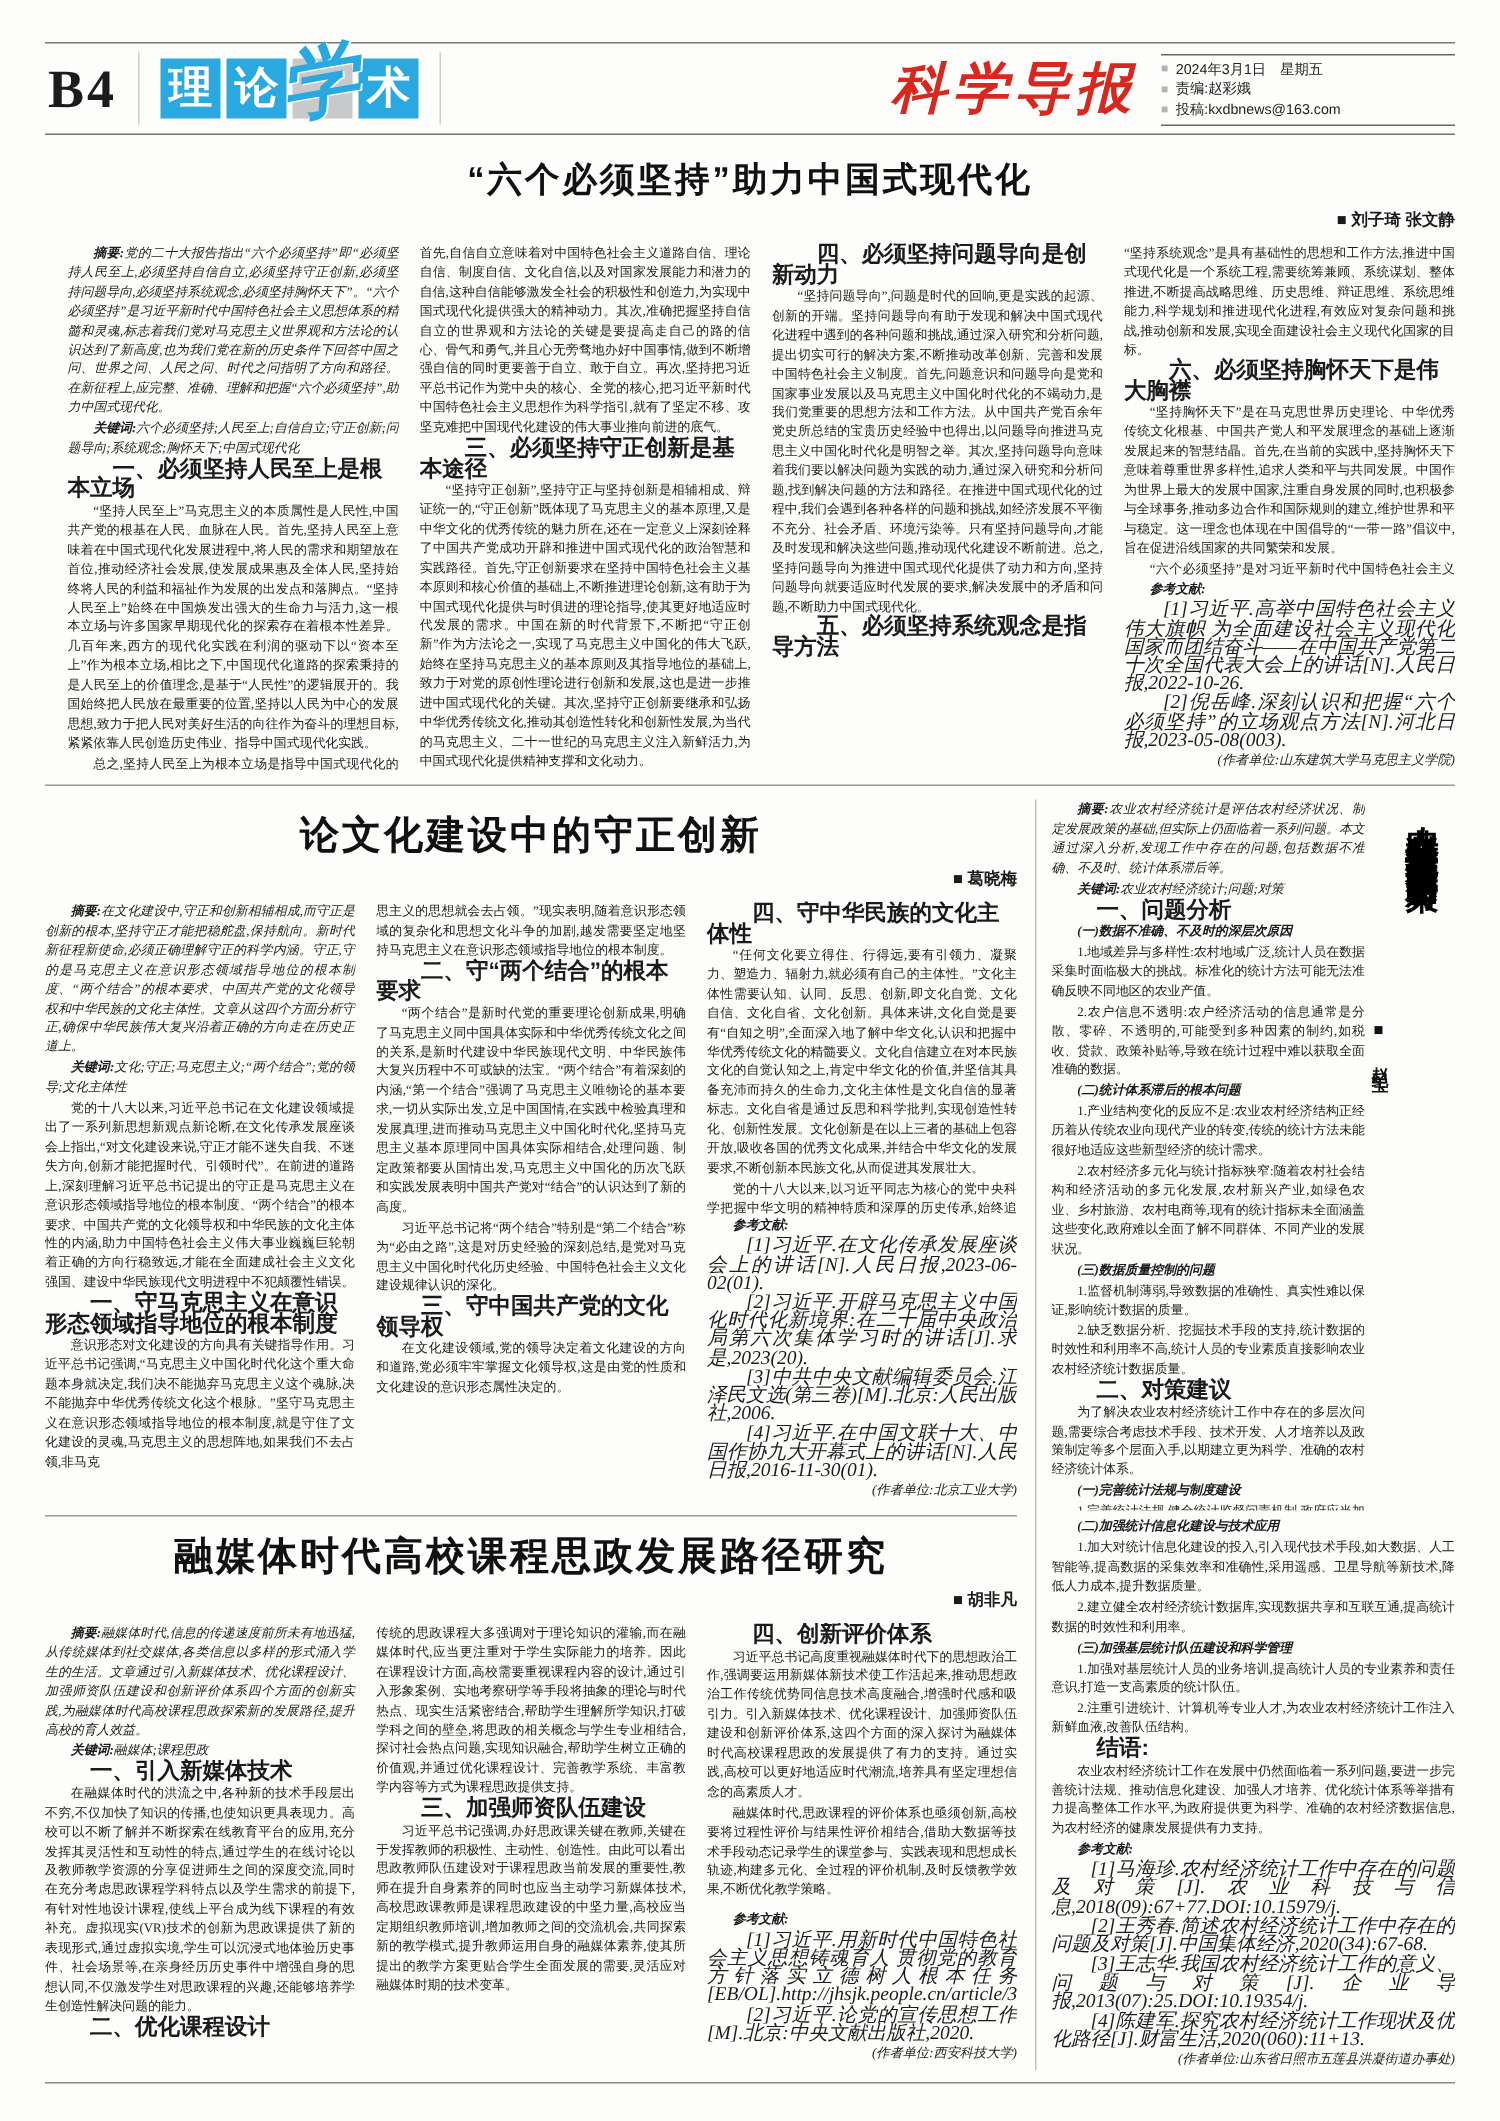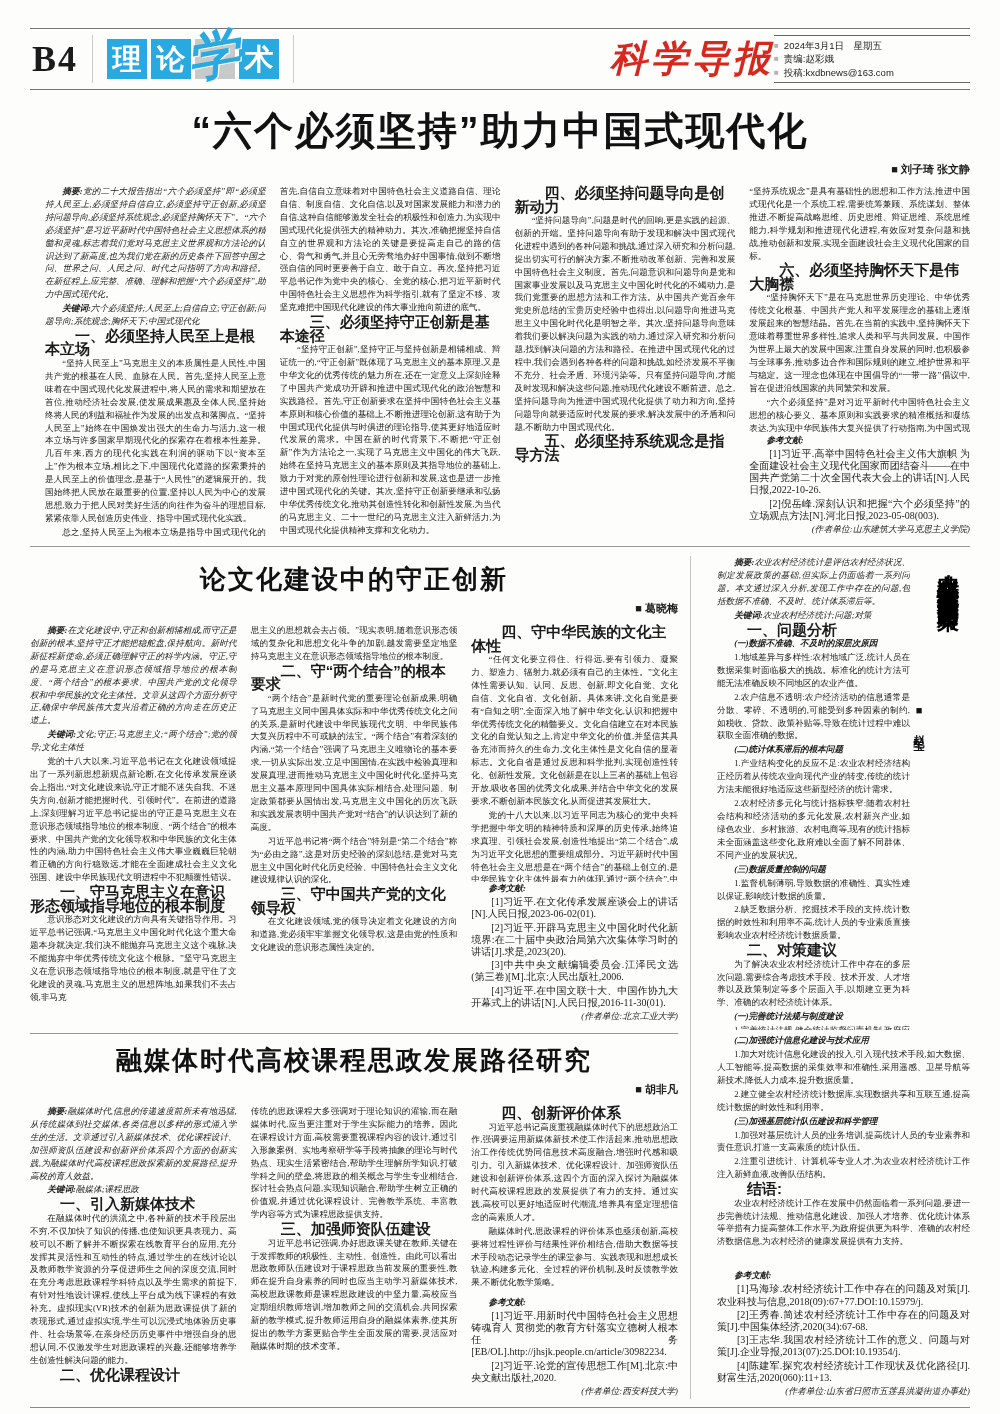--- a/index.html
+++ b/index.html
@@ -6,50 +6,50 @@
   body{font-family:"Liberation Serif","DejaVu Serif",serif;color:#1b1b1b;}
   .sheet{width:940px;margin:0 auto;padding-top:28px;position:relative;}
   
   .hdr{border-top:1px solid #777;border-bottom:1px solid #737373;height:60px;display:flex;align-items:center;justify-content:space-between;}
   .hdr-left{display:flex;align-items:center;height:100%;}
   .b4{font-family:"Liberation Serif",serif;font-weight:bold;font-size:36px;letter-spacing:2px;padding:0 14px 0 2px;}
   .logo{display:flex;align-items:center;gap:4px;padding:0 14px;height:48px;border-left:1px solid #ccc;border-right:1px solid #ccc;position:relative;}
   .lblock{width:40px;height:40px;background:#29a9e0;color:#fff;font-family:"Liberation Sans",sans-serif;font-weight:bold;font-size:29px;line-height:40px;text-align:center;display:inline-block;}
   .lblock.gray{background:#c8c9ca;position:relative;color:transparent;overflow:visible;}
   .xue{position:absolute;left:-8px;top:-10px;color:#29a9e0;font-family:"DejaVu Serif",serif;font-style:italic;font-weight:bold;font-size:52px;line-height:52px;transform:rotate(-10deg);text-shadow:1px 1px 0 #fff;}
-  .hdr-right{display:flex;align-items:center;}
+  .hdr-right{display:flex;align-items:flex-end;gap:16px;}
   .masthead{color:#d7281f;font-family:"DejaVu Serif",serif;font-weight:bold;font-style:italic;font-size:37px;letter-spacing:4px;white-space:nowrap;}
   .info{width:196px;border-top:1px solid #666;border-bottom:1px solid #666;padding:3px 0 3px 0;font-family:"Liberation Sans",sans-serif;font-size:9.5px;color:#222;}
   .info-row{display:flex;align-items:center;gap:5px;line-height:13.5px;}
   .sq{color:#b3b3b3;font-size:8px;line-height:8px;}
   
   .a-title{text-align:center;font-family:"Liberation Sans",sans-serif;font-weight:900;letter-spacing:2px;color:#111;}
-  .t1{font-size:39px;margin:14px 0 4px 0;}
+  .t1{font-size:23px;margin:14px 0 4px 0;}
   .t2{font-size:26px;margin:6px 0 2px 0;}
   .byline{text-align:right;font-family:"Liberation Sans",sans-serif;font-weight:bold;font-size:11px;margin:4px 0 8px 0;}
   .cols{display:flex;gap:14px;}
   .col{flex:1;overflow:hidden;display:flex;flex-direction:column;}
   .colmain{flex:1;overflow:hidden;}
   .colfoot{flex:none;}
   .blk{margin:0 0 1px 0;}
   .blk.p,.blk.pc{font-size:8.6px;line-height:12.9px;text-align:justify;}
   .blk.p{text-indent:2em;}
   .blk.pc{text-indent:0;}
   .blk.abs,.blk.kw{font-size:8.6px;line-height:12.9px;text-align:justify;text-indent:2em;font-style:italic;}
   .blk.h{font-family:Liberation Sans, sans-serif;font-weight:bold;font-size:15px;line-height:13.5px;text-indent:2em;margin:1px 0;}
   .blk.h2{font-weight:bold;font-style:italic;font-size:8.6px;line-height:13px;text-indent:2em;}
   .blk.refh{font-weight:bold;font-style:italic;font-size:8.6px;line-height:13px;text-indent:2em;}
-  .blk.ref{font-size:10px;line-height:12.2px;text-indent:2em;text-align:justify;}
+  .blk.ref{font-size:13px;line-height:12.2px;font-style:italic;text-indent:2em;text-align:justify;}
   .blk.aff{font-size:8.8px;font-style:italic;text-align:right;margin-top:2px;}
   .cols-a1{height:352px;margin-top:4px;margin-left:15px;}
   .hrule{border-top:1px solid #999;margin:9px 0;}
   
   .band{display:flex;align-items:stretch;}
   .band-left{width:648px;flex:none;}
-  .band-right{flex:1;border-left:1px solid #c2c2c2;margin-left:12px;padding-left:26px;display:flex;flex-direction:column;}
+  .band-right{flex:1;border-left:1px solid #c2c2c2;margin-left:12px;padding-left:10px;display:flex;flex-direction:column;}
   .cols-a2{height:400px;}
   .cols-a4{height:294px;}
   
   .ag{height:100%;display:flex;flex-direction:column;}
   .ag-top{display:flex;height:474px;overflow:hidden;}
   .ag-upper{flex:1;overflow:hidden;}
   .ag-author{width:16px;flex:none;writing-mode:vertical-rl;font-family:"Liberation Sans",sans-serif;font-weight:bold;font-size:11px;letter-spacing:3px;padding-top:148px;color:#111;}
   .ag-vtitle{width:44px;flex:none;writing-mode:vertical-rl;font-family:"Liberation Sans",sans-serif;font-weight:900;font-size:22px;line-height:44px;letter-spacing:2px;color:#000;}
   .ag-bottom{flex:1;overflow:hidden;display:flex;flex-direction:column;margin-top:4px;}
   .bottom-rule{border-top:1px solid #888;margin-top:8px;}

